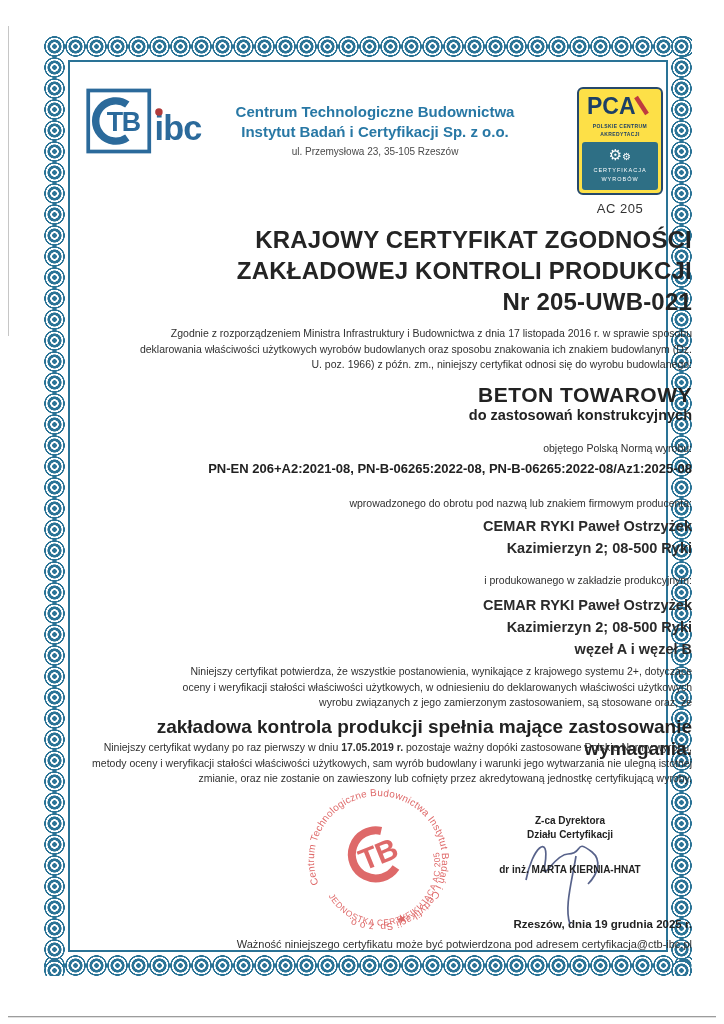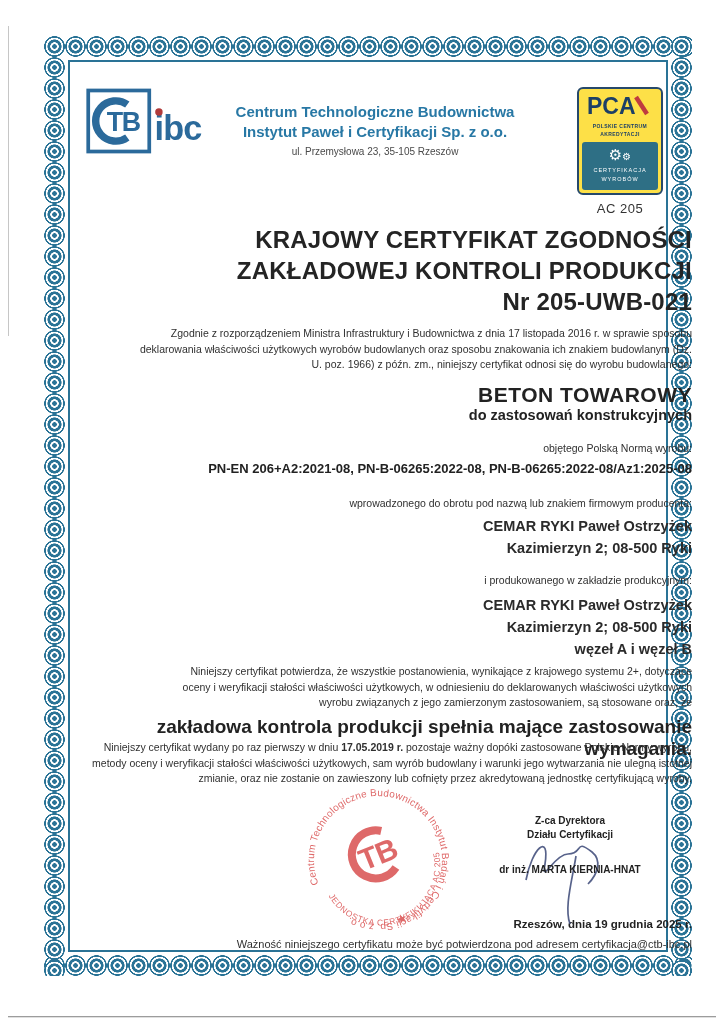--- a/index.html
+++ b/index.html
@@ -117,21 +117,21 @@
       <rect x="3" y="3" width="82" height="82" fill="#fff" stroke="#2b6a9b" stroke-width="5"></rect>
       <path d="M55.5,21.9 A27 27 0 1 0 55.5,66.1" fill="none" stroke="#2b6a9b" stroke-width="10"></path>
       <text x="28" y="57" font-size="36" font-weight="bold" fill="#2b6a9b" letter-spacing="-2">TB</text>
       <text x="92" y="70" font-size="46" font-weight="bold" fill="#2b6a9b" letter-spacing="-1">ibc</text>
       <circle cx="98" cy="32" r="5" fill="#b03a3a"></circle>
     </svg>
   </div>
 
   <div class="org">
     <div class="l">Centrum Technologiczne Budownictwa</div>
-    <div class="l">Instytut Paweł i Certyfikacji Sp. z o.o.</div>
+    <div class="l">Instytut Badań i Certyfikacji Sp. z o.o.</div>
     <div class="addr">ul. Przemysłowa 23, 35-105 Rzeszów</div>
   </div>
 
   <div class="pca-wrap">
     <div class="pca-card">
       <svg width="72" height="24" viewBox="0 0 72 24">
         <text x="3" y="20" font-size="23" font-weight="bold" fill="#1c3f66">PCA</text>
         <path d="M52,3 L63,20" stroke="#bf3b3f" stroke-width="4.5"></path>
       </svg>
       <div class="pca-name">

